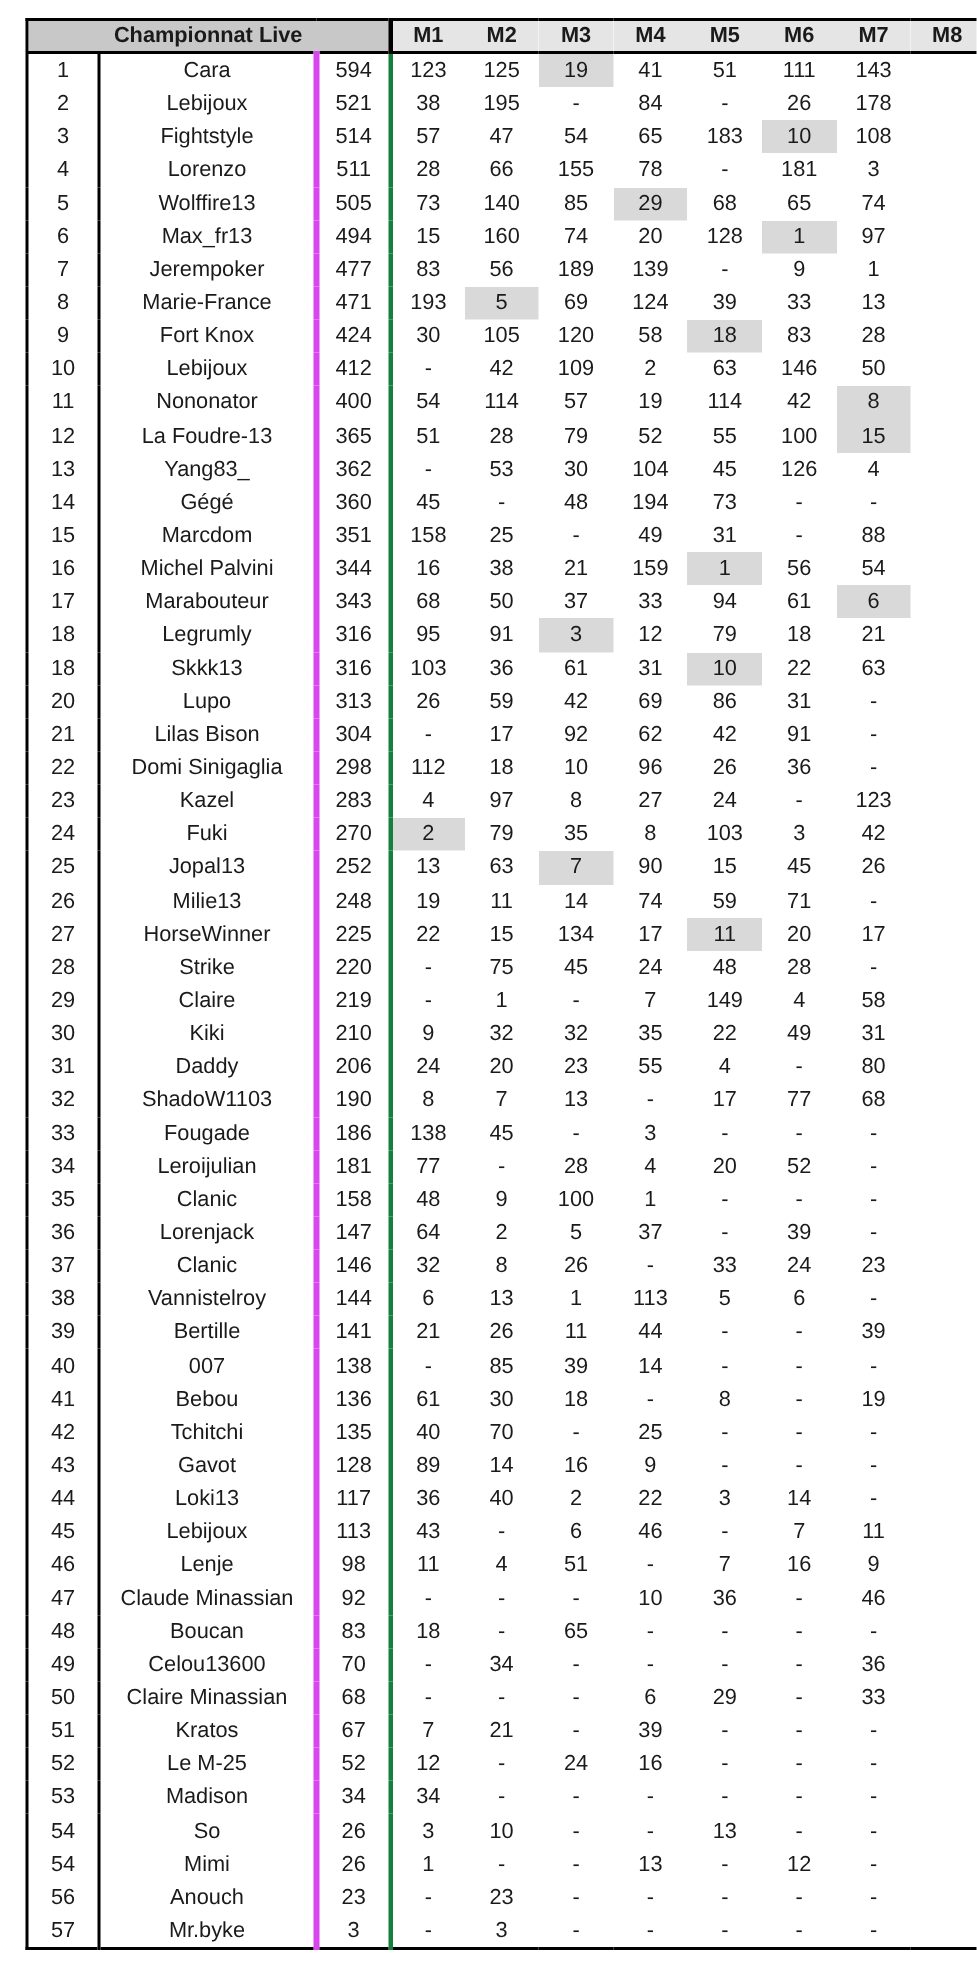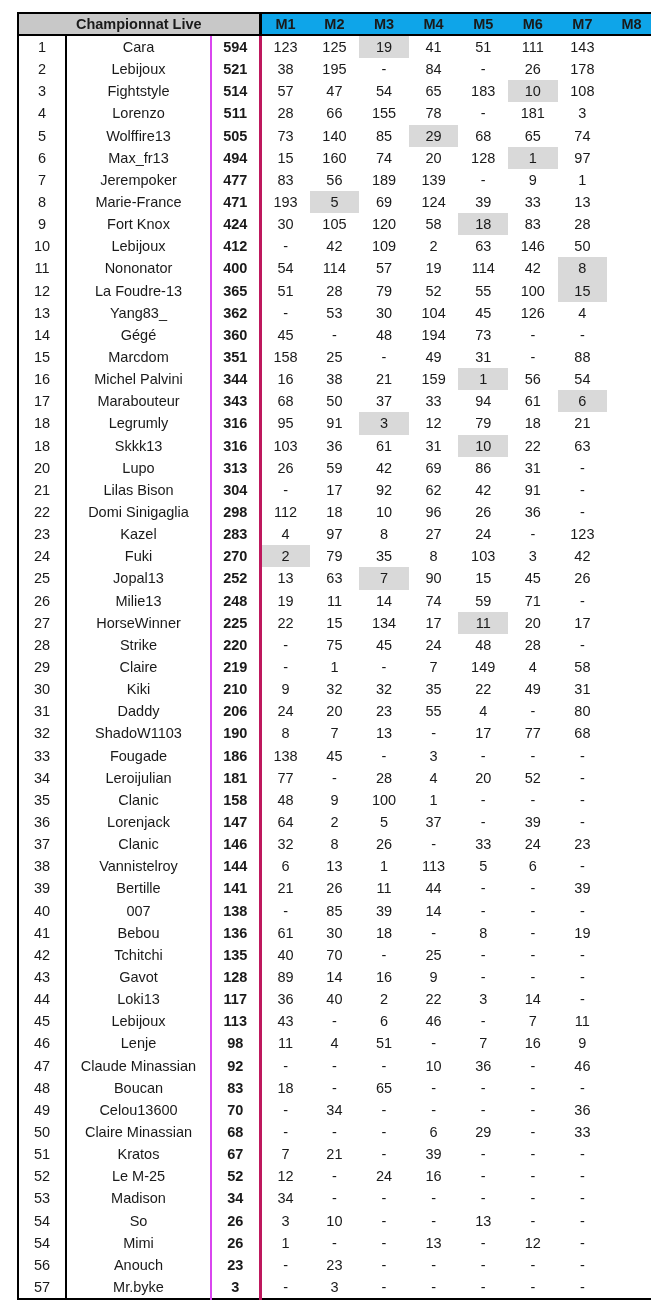--- a/index.html
+++ b/index.html
@@ -14,28 +14,28 @@
     border: 2px solid #000;
   }
   table.champ th, table.champ td {
     padding: 0; height: 22.15px; line-height: 20px;
     text-align: center; white-space: nowrap; overflow: hidden;
   }
   table.champ thead th {
     height: 20px; font-weight: bold; border-bottom: 2px solid #000;
   }
   th.title-cell { background: #c8c8c8; }
-  th.m-head { background: #0ea5e9; }
+  th.m-head { background: #e5e5e5; }
   col.c-rank { width: 48px; }
   col.c-name { width: 145px; }
   col.c-total { width: 49px; }
   col.c-m { width: 49.6px; }
   td.rank { border-right: 2px solid #000; }
-  td.name { border-right: 2px solid #d946ef; }
-  td.total { font-weight: bold; border-right: 3px solid #be185d; text-align: right; padding-right: 6px; }
+  td.name { border-right: 4px solid #d946ef; }
+  td.total { font-weight: normal; border-right: 3px solid #15803d; text-align: right; padding-right: 6px; }
   th.title-cell { border-right: 3px solid #000; }
   td.hl { background: #d9d9d9; }
 </style>
 </head>
 <body>
 
 <table class="champ">
   <colgroup>
     <col class="c-rank">
       <col class="c-name">

